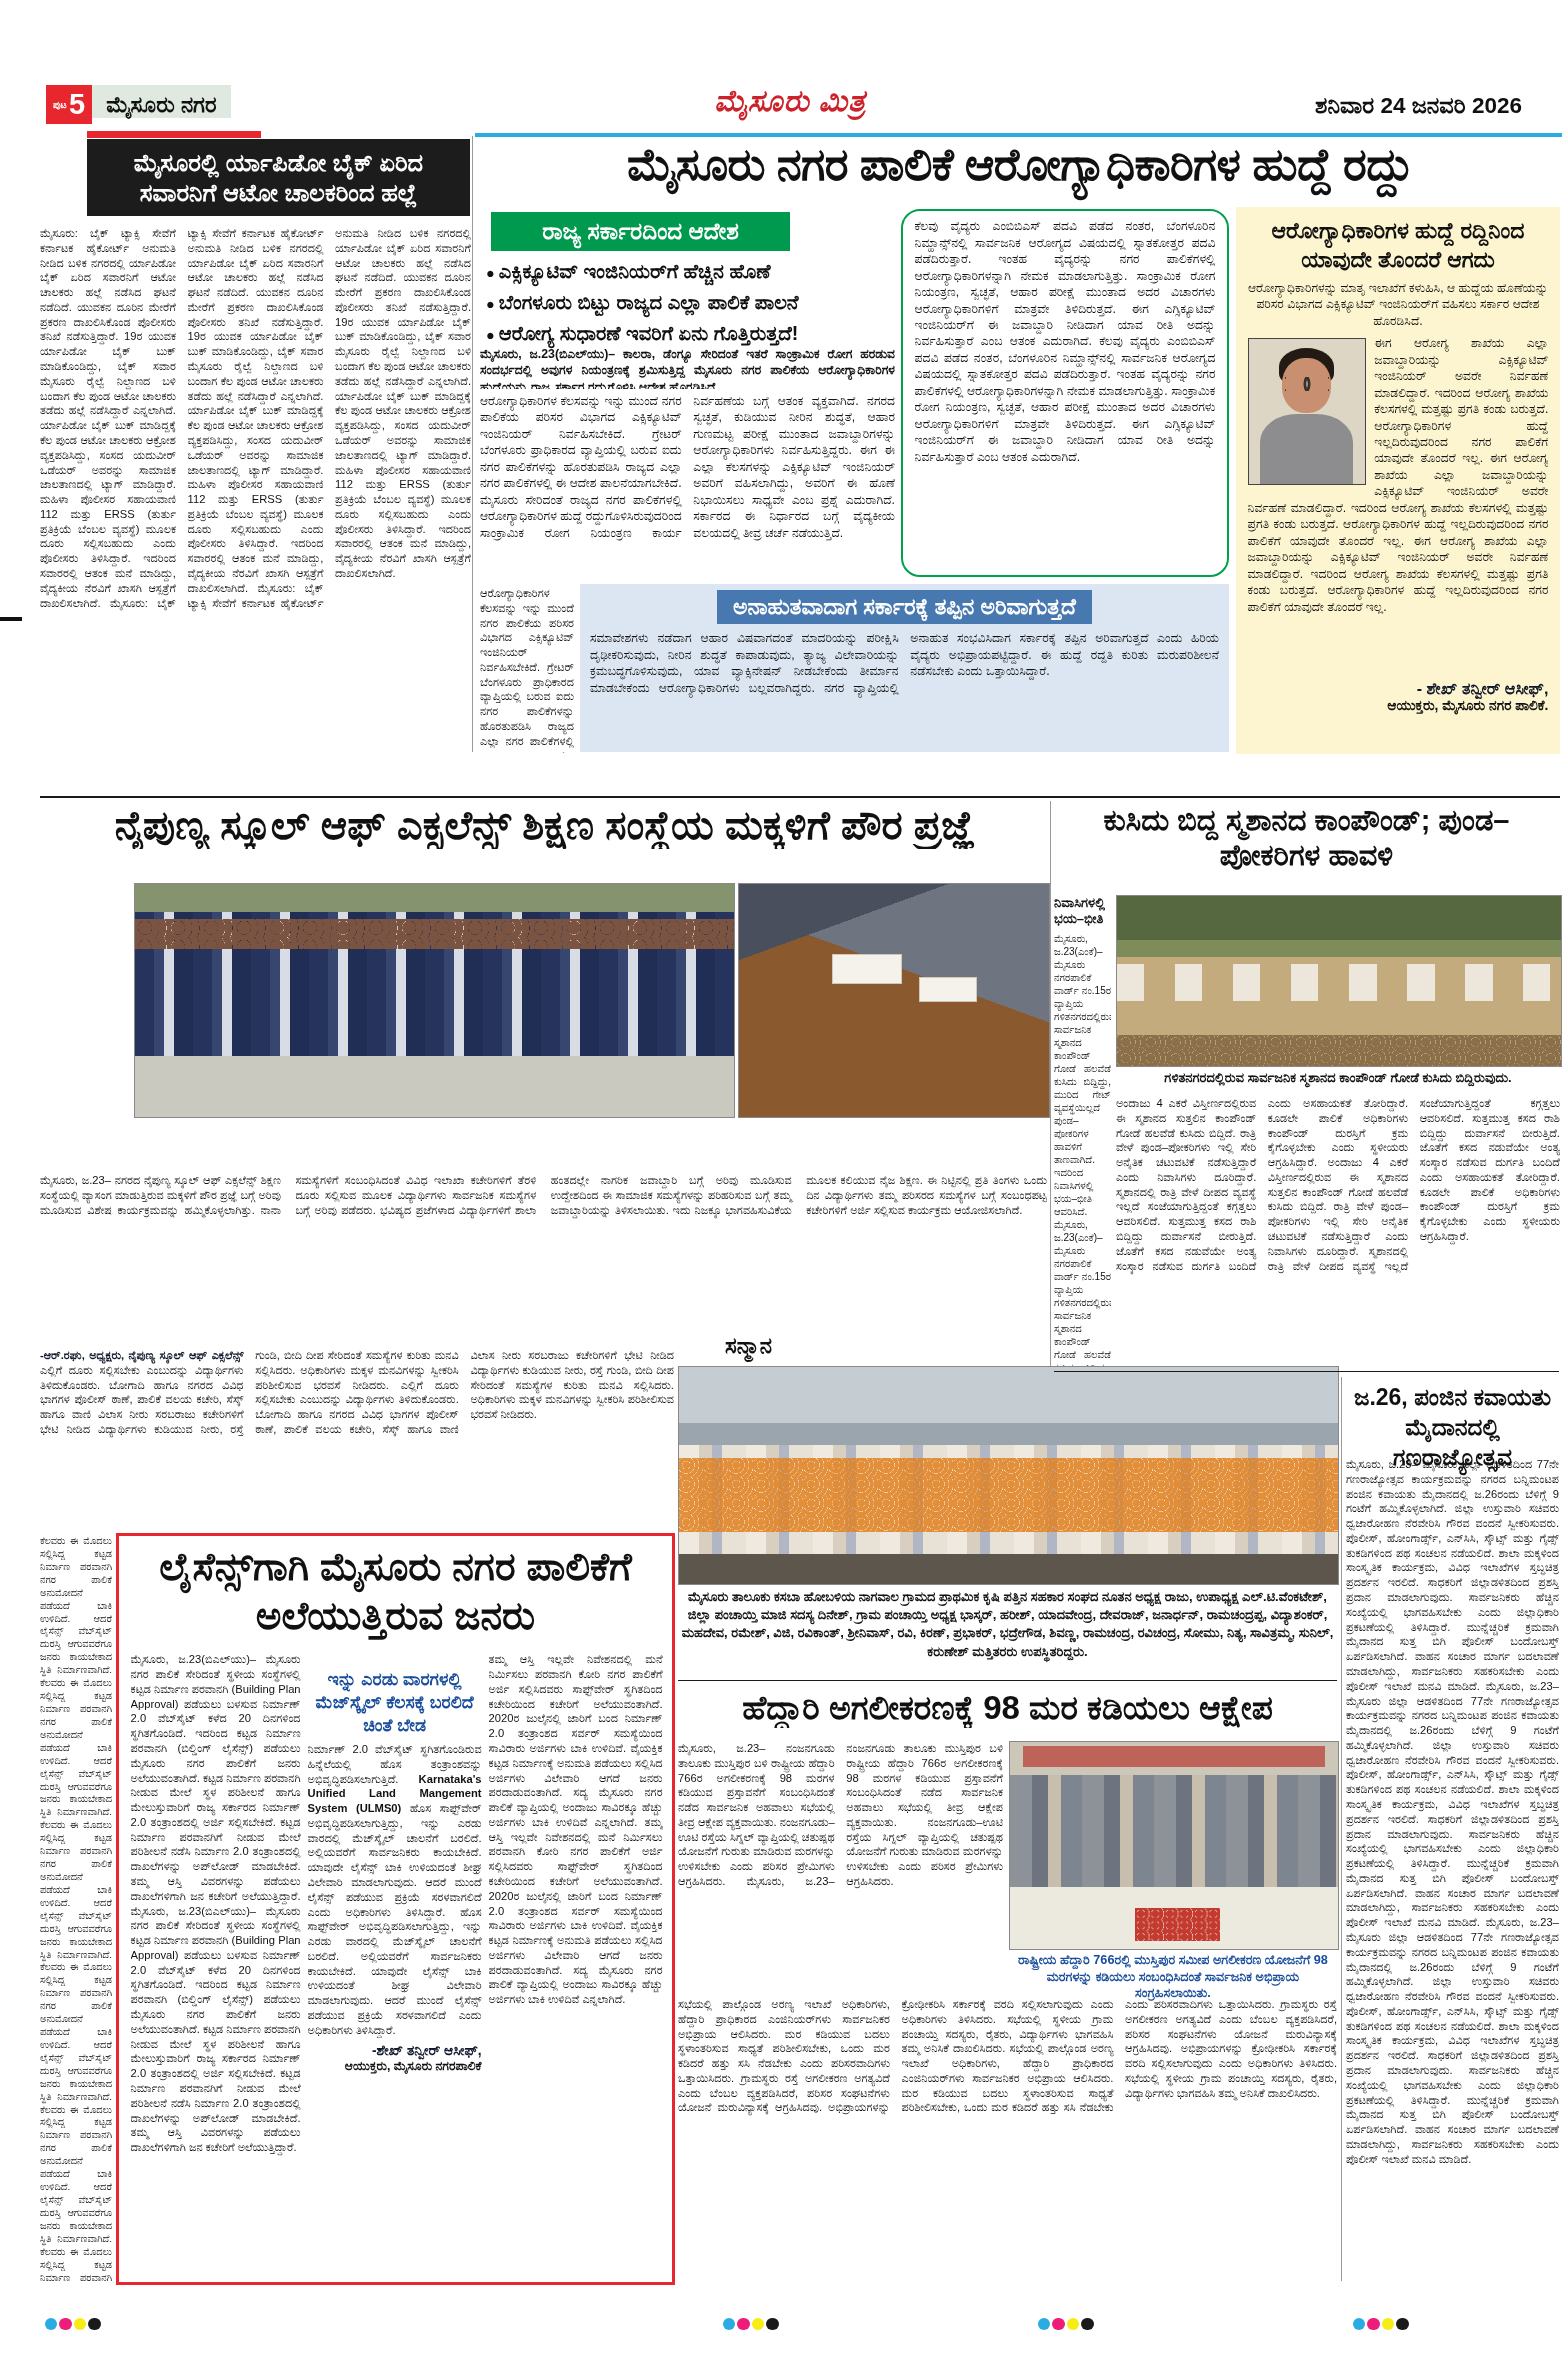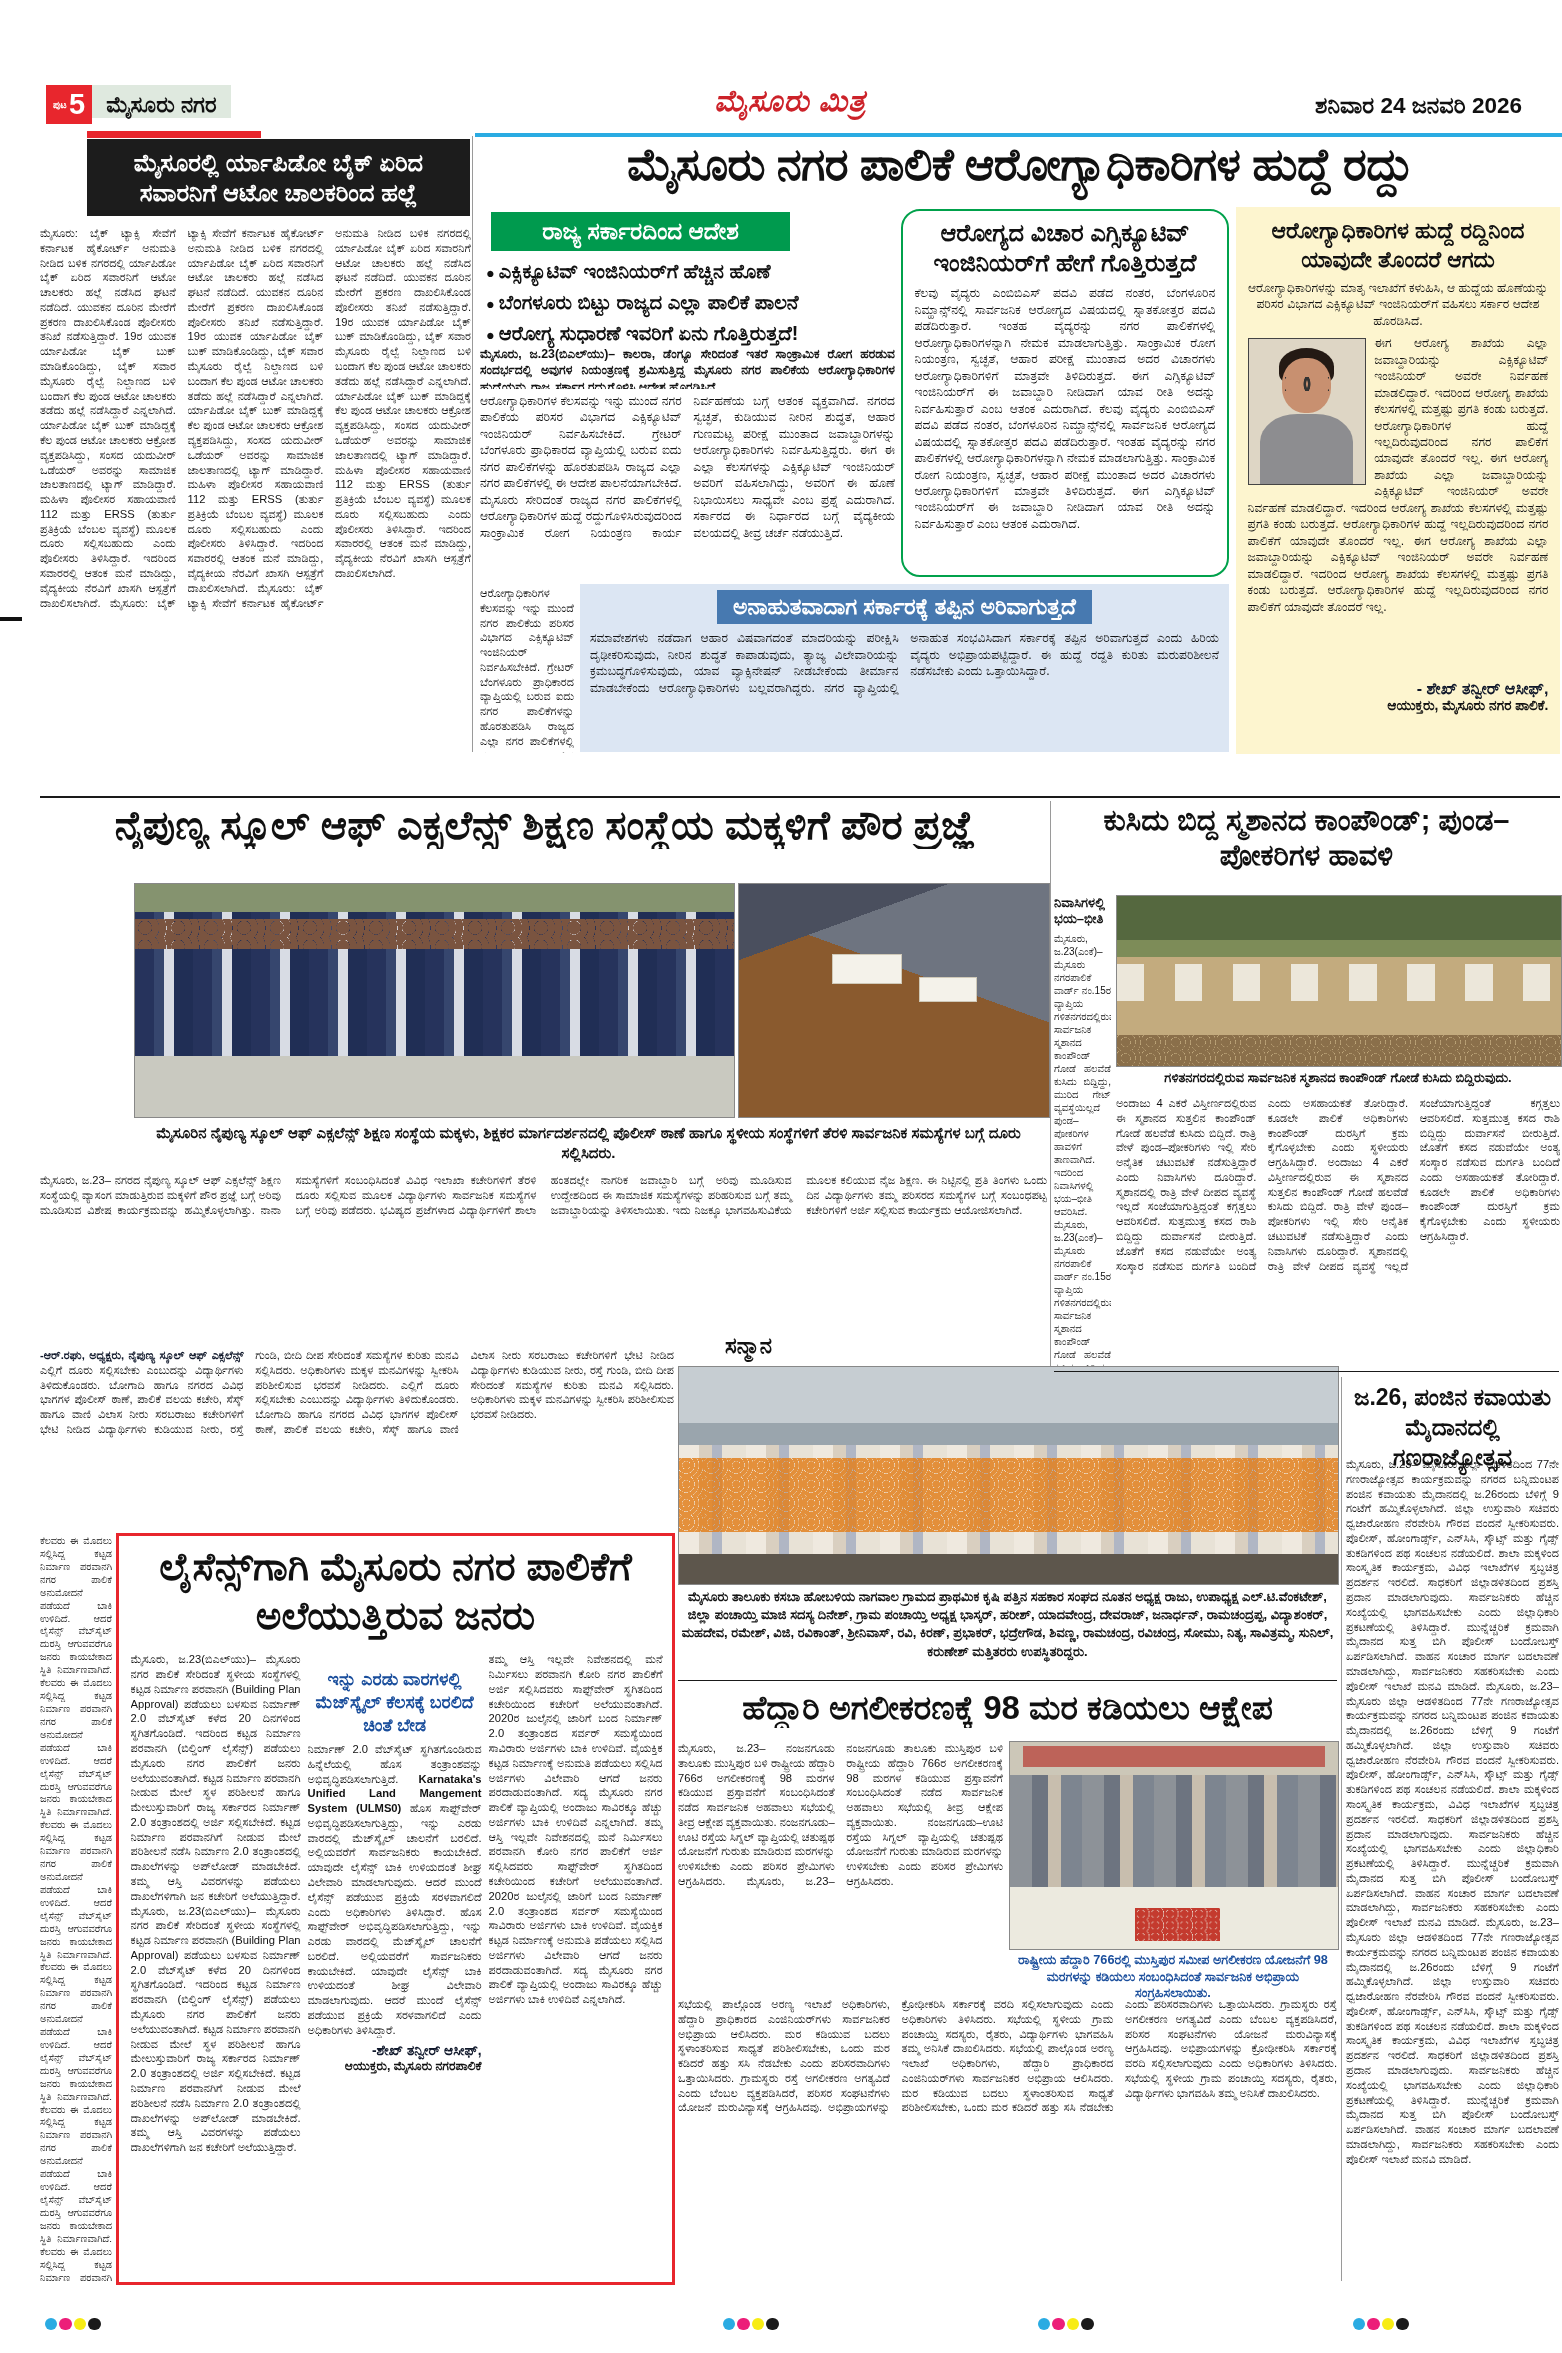--- a/index.html
+++ b/index.html
@@ -112,23 +112,20 @@
     <b>ಮೈಸೂರು, ಜ.23(ಬಿಎಲ್‌ಯು)– ಕಾಲರಾ, ಡೆಂಗ್ಯೂ ಸೇರಿದಂತೆ ಇತರೆ ಸಾಂಕ್ರಾಮಿಕ ರೋಗ ಹರಡುವ ಸಂದರ್ಭದಲ್ಲಿ ಅವುಗಳ ನಿಯಂತ್ರಣಕ್ಕೆ ಶ್ರಮಿಸುತ್ತಿದ್ದ ಮೈಸೂರು ನಗರ ಪಾಲಿಕೆಯ ಆರೋಗ್ಯಾಧಿಕಾರಿಗಳ ಹುದ್ದೆಯನ್ನು ರಾಜ್ಯ ಸರ್ಕಾರ ರದ್ದುಗೊಳಿಸಿ ಆದೇಶ ಹೊರಡಿಸಿದೆ.</b>
   </div>
   <div class="abs just body-txt cols2" style="left:480px;top:393px;width:415px;height:187px;">
     <span>ಆರೋಗ್ಯಾಧಿಕಾರಿಗಳ ಕೆಲಸವನ್ನು ಇನ್ನು ಮುಂದೆ ನಗರ ಪಾಲಿಕೆಯ ಪರಿಸರ ವಿಭಾಗದ ಎಕ್ಸಿಕ್ಯೂಟಿವ್ ಇಂಜಿನಿಯರ್ ನಿರ್ವಹಿಸಬೇಕಿದೆ. ಗ್ರೇಟರ್ ಬೆಂಗಳೂರು ಪ್ರಾಧಿಕಾರದ ವ್ಯಾಪ್ತಿಯಲ್ಲಿ ಬರುವ ಐದು ನಗರ ಪಾಲಿಕೆಗಳನ್ನು ಹೊರತುಪಡಿಸಿ ರಾಜ್ಯದ ಎಲ್ಲಾ ನಗರ ಪಾಲಿಕೆಗಳಲ್ಲಿ ಈ ಆದೇಶ ಪಾಲನೆಯಾಗಬೇಕಿದೆ. ಮೈಸೂರು ಸೇರಿದಂತೆ ರಾಜ್ಯದ ನಗರ ಪಾಲಿಕೆಗಳಲ್ಲಿ ಆರೋಗ್ಯಾಧಿಕಾರಿಗಳ ಹುದ್ದೆ ರದ್ದುಗೊಳಿಸಿರುವುದರಿಂದ ಸಾಂಕ್ರಾಮಿಕ ರೋಗ ನಿಯಂತ್ರಣ ಕಾರ್ಯ ನಿರ್ವಹಣೆಯ ಬಗ್ಗೆ ಆತಂಕ ವ್ಯಕ್ತವಾಗಿದೆ. ನಗರದ ಸ್ವಚ್ಛತೆ, ಕುಡಿಯುವ ನೀರಿನ ಶುದ್ಧತೆ, ಆಹಾರ ಗುಣಮಟ್ಟ ಪರೀಕ್ಷೆ ಮುಂತಾದ ಜವಾಬ್ದಾರಿಗಳನ್ನು ಆರೋಗ್ಯಾಧಿಕಾರಿಗಳು ನಿರ್ವಹಿಸುತ್ತಿದ್ದರು. ಈಗ ಈ ಎಲ್ಲಾ ಕೆಲಸಗಳನ್ನು ಎಕ್ಸಿಕ್ಯೂಟಿವ್ ಇಂಜಿನಿಯರ್ ಅವರಿಗೆ ವಹಿಸಲಾಗಿದ್ದು, ಅವರಿಗೆ ಈ ಹೊಣೆ ನಿಭಾಯಿಸಲು ಸಾಧ್ಯವೇ ಎಂಬ ಪ್ರಶ್ನೆ ಎದುರಾಗಿದೆ. ಸರ್ಕಾರದ ಈ ನಿರ್ಧಾರದ ಬಗ್ಗೆ ವೈದ್ಯಕೀಯ ವಲಯದಲ್ಲಿ ತೀವ್ರ ಚರ್ಚೆ ನಡೆಯುತ್ತಿದೆ.</span>
   </div>
   <div class="abs just body-sm" style="left:480px;top:586px;width:94px;height:167px;">
     <span>ಆರೋಗ್ಯಾಧಿಕಾರಿಗಳ ಕೆಲಸವನ್ನು ಇನ್ನು ಮುಂದೆ ನಗರ ಪಾಲಿಕೆಯ ಪರಿಸರ ವಿಭಾಗದ ಎಕ್ಸಿಕ್ಯೂಟಿವ್ ಇಂಜಿನಿಯರ್ ನಿರ್ವಹಿಸಬೇಕಿದೆ. ಗ್ರೇಟರ್ ಬೆಂಗಳೂರು ಪ್ರಾಧಿಕಾರದ ವ್ಯಾಪ್ತಿಯಲ್ಲಿ ಬರುವ ಐದು ನಗರ ಪಾಲಿಕೆಗಳನ್ನು ಹೊರತುಪಡಿಸಿ ರಾಜ್ಯದ ಎಲ್ಲಾ ನಗರ ಪಾಲಿಕೆಗಳಲ್ಲಿ ಈ ಆದೇಶ ಪಾಲನೆಯಾಗಬೇಕಿದೆ. ಮೈಸೂರು ಸೇರಿದಂತೆ ರಾಜ್ಯದ ನಗರ ಪಾಲಿಕೆಗಳಲ್ಲಿ ಆರೋಗ್ಯಾಧಿಕಾರಿಗಳ ಹುದ್ದೆ ರದ್ದುಗೊಳಿಸಿರುವುದರಿಂದ ಸಾಂಕ್ರಾಮಿಕ ರೋಗ ನಿಯಂತ್ರಣ ಕಾರ್ಯ ನಿರ್ವಹಣೆಯ ಬಗ್ಗೆ ಆತಂಕ ವ್ಯಕ್ತವಾಗಿದೆ. ನಗರದ ಸ್ವಚ್ಛತೆ, ಕುಡಿಯುವ ನೀರಿನ ಶುದ್ಧತೆ, ಆಹಾರ ಗುಣಮಟ್ಟ ಪರೀಕ್ಷೆ ಮುಂತಾದ ಜವಾಬ್ದಾರಿಗಳನ್ನು ಆರೋಗ್ಯಾಧಿಕಾರಿಗಳು ನಿರ್ವಹಿಸುತ್ತಿದ್ದರು. ಈಗ ಈ ಎಲ್ಲಾ ಕೆಲಸಗಳನ್ನು ಎಕ್ಸಿಕ್ಯೂಟಿವ್ ಇಂಜಿನಿಯರ್ ಅವರಿಗೆ ವಹಿಸಲಾಗಿದ್ದು, ಅವರಿಗೆ ಈ ಹೊಣೆ ನಿಭಾಯಿಸಲು ಸಾಧ್ಯವೇ ಎಂಬ ಪ್ರಶ್ನೆ ಎದುರಾಗಿದೆ. ಸರ್ಕಾರದ ಈ ನಿರ್ಧಾರದ ಬಗ್ಗೆ ವೈದ್ಯಕೀಯ ವಲಯದಲ್ಲಿ ತೀವ್ರ ಚರ್ಚೆ ನಡೆಯುತ್ತಿದೆ.</span>
   </div>
 
   <div class="abs" style="left:901px;top:209px;width:328px;height:368px;border:2.9px solid #00a14b;border-radius:19px;box-sizing:border-box;padding:7.2px 11.6px;background:#fff;">
-    <div class="center" style="font-size:24px;font-weight:bold;line-height:1.25;margin-bottom:7.2px;">
-      <span>ಆರೋಗ್ಯದ ವಿಚಾರ ಎಗ್ಸಿಕ್ಯೂಟಿವ್ ಇಂಜಿನಿಯರ್‌ಗೆ ಹೇಗೆ ಗೊತ್ತಿರುತ್ತದೆ</span>
-    </div>
     <div class="just body-txt" style="height:268px;overflow:hidden;">
       <span>ಕೆಲವು ವೈದ್ಯರು ಎಂಬಿಬಿಎಸ್ ಪದವಿ ಪಡೆದ ನಂತರ, ಬೆಂಗಳೂರಿನ ನಿಮ್ಹಾನ್ಸ್‌ನಲ್ಲಿ ಸಾರ್ವಜನಿಕ ಆರೋಗ್ಯದ ವಿಷಯದಲ್ಲಿ ಸ್ನಾತಕೋತ್ತರ ಪದವಿ ಪಡೆದಿರುತ್ತಾರೆ. ಇಂತಹ ವೈದ್ಯರನ್ನು ನಗರ ಪಾಲಿಕೆಗಳಲ್ಲಿ ಆರೋಗ್ಯಾಧಿಕಾರಿಗಳನ್ನಾಗಿ ನೇಮಕ ಮಾಡಲಾಗುತ್ತಿತ್ತು. ಸಾಂಕ್ರಾಮಿಕ ರೋಗ ನಿಯಂತ್ರಣ, ಸ್ವಚ್ಛತೆ, ಆಹಾರ ಪರೀಕ್ಷೆ ಮುಂತಾದ ಅದರ ವಿಚಾರಗಳು ಆರೋಗ್ಯಾಧಿಕಾರಿಗಳಿಗೆ ಮಾತ್ರವೇ ತಿಳಿದಿರುತ್ತದೆ. ಈಗ ಎಗ್ಸಿಕ್ಯೂಟಿವ್ ಇಂಜಿನಿಯರ್‌ಗೆ ಈ ಜವಾಬ್ದಾರಿ ನೀಡಿದಾಗ ಯಾವ ರೀತಿ ಅದನ್ನು ನಿರ್ವಹಿಸುತ್ತಾರೆ ಎಂಬ ಆತಂಕ ಎದುರಾಗಿದೆ. ಕೆಲವು ವೈದ್ಯರು ಎಂಬಿಬಿಎಸ್ ಪದವಿ ಪಡೆದ ನಂತರ, ಬೆಂಗಳೂರಿನ ನಿಮ್ಹಾನ್ಸ್‌ನಲ್ಲಿ ಸಾರ್ವಜನಿಕ ಆರೋಗ್ಯದ ವಿಷಯದಲ್ಲಿ ಸ್ನಾತಕೋತ್ತರ ಪದವಿ ಪಡೆದಿರುತ್ತಾರೆ. ಇಂತಹ ವೈದ್ಯರನ್ನು ನಗರ ಪಾಲಿಕೆಗಳಲ್ಲಿ ಆರೋಗ್ಯಾಧಿಕಾರಿಗಳನ್ನಾಗಿ ನೇಮಕ ಮಾಡಲಾಗುತ್ತಿತ್ತು. ಸಾಂಕ್ರಾಮಿಕ ರೋಗ ನಿಯಂತ್ರಣ, ಸ್ವಚ್ಛತೆ, ಆಹಾರ ಪರೀಕ್ಷೆ ಮುಂತಾದ ಅದರ ವಿಚಾರಗಳು ಆರೋಗ್ಯಾಧಿಕಾರಿಗಳಿಗೆ ಮಾತ್ರವೇ ತಿಳಿದಿರುತ್ತದೆ. ಈಗ ಎಗ್ಸಿಕ್ಯೂಟಿವ್ ಇಂಜಿನಿಯರ್‌ಗೆ ಈ ಜವಾಬ್ದಾರಿ ನೀಡಿದಾಗ ಯಾವ ರೀತಿ ಅದನ್ನು ನಿರ್ವಹಿಸುತ್ತಾರೆ ಎಂಬ ಆತಂಕ ಎದುರಾಗಿದೆ.</span>
     </div>
   </div>
 
   <div class="abs" style="left:1236px;top:207px;width:324px;height:547px;background:#fdf5cf;box-sizing:border-box;padding:10px 11.6px;">
     <div class="center" style="font-size:22px;font-weight:bold;line-height:1.3;margin-bottom:5.8px;">
       <span>ಆರೋಗ್ಯಾಧಿಕಾರಿಗಳ ಹುದ್ದೆ ರದ್ದಿನಿಂದ ಯಾವುದೇ ತೊಂದರೆ ಆಗದು</span>
     </div>
     <div class="center body-txt" style="margin-bottom:5.8px;">
@@ -162,23 +159,20 @@
 
   <div class="abs center" style="left:42px;top:803px;width:1006px;font-size:40px;font-weight:bold;white-space:nowrap;overflow:hidden;">
     <span>ನೈಪುಣ್ಯ ಸ್ಕೂಲ್ ಆಫ್ ಎಕ್ಸಲೆನ್ಸ್ ಶಿಕ್ಷಣ ಸಂಸ್ಥೆಯ ಮಕ್ಕಳಿಗೆ ಪೌರ ಪ್ರಜ್ಞೆ</span>
   </div>
   <div class="photo ph-school" style="left:134px;top:883px;width:599px;height:233px;">
     <div class="heads"></div>
   </div>
   <div class="photo ph-office" style="left:738px;top:883px;width:310px;height:233px;">
     <span class="paper" style="left:30%;top:30%;width:22%;height:12%;"></span>
     <span class="paper" style="left:58%;top:40%;width:18%;height:10%;"></span>
-  </div>
-  <div class="abs center cap" style="left:130px;top:1123px;width:917px;font-size:15px;line-height:1.35;">
-    <span>ಮೈಸೂರಿನ ನೈಪುಣ್ಯ ಸ್ಕೂಲ್ ಆಫ್ ಎಕ್ಸಲೆನ್ಸ್ ಶಿಕ್ಷಣ ಸಂಸ್ಥೆಯ ಮಕ್ಕಳು, ಶಿಕ್ಷಕರ ಮಾರ್ಗದರ್ಶನದಲ್ಲಿ ಪೊಲೀಸ್ ಠಾಣೆ ಹಾಗೂ ಸ್ಥಳೀಯ ಸಂಸ್ಥೆಗಳಿಗೆ ತೆರಳಿ ಸಾರ್ವಜನಿಕ ಸಮಸ್ಯೆಗಳ ಬಗ್ಗೆ ದೂರು ಸಲ್ಲಿಸಿದರು.</span>
   </div>
   <div class="abs just body-sm cols4" style="left:40px;top:1173px;width:1007px;height:171px;">
     <span>ಮೈಸೂರು, ಜ.23– ನಗರದ ನೈಪುಣ್ಯ ಸ್ಕೂಲ್ ಆಫ್ ಎಕ್ಸಲೆನ್ಸ್ ಶಿಕ್ಷಣ ಸಂಸ್ಥೆಯಲ್ಲಿ ವ್ಯಾಸಂಗ ಮಾಡುತ್ತಿರುವ ಮಕ್ಕಳಿಗೆ ಪೌರ ಪ್ರಜ್ಞೆ ಬಗ್ಗೆ ಅರಿವು ಮೂಡಿಸುವ ವಿಶೇಷ ಕಾರ್ಯಕ್ರಮವನ್ನು ಹಮ್ಮಿಕೊಳ್ಳಲಾಗಿತ್ತು. ನಾನಾ ಸಮಸ್ಯೆಗಳಿಗೆ ಸಂಬಂಧಿಸಿದಂತೆ ವಿವಿಧ ಇಲಾಖಾ ಕಚೇರಿಗಳಿಗೆ ತೆರಳಿ ದೂರು ಸಲ್ಲಿಸುವ ಮೂಲಕ ವಿದ್ಯಾರ್ಥಿಗಳು ಸಾರ್ವಜನಿಕ ಸಮಸ್ಯೆಗಳ ಬಗ್ಗೆ ಅರಿವು ಪಡೆದರು. ಭವಿಷ್ಯದ ಪ್ರಜೆಗಳಾದ ವಿದ್ಯಾರ್ಥಿಗಳಿಗೆ ಶಾಲಾ ಹಂತದಲ್ಲೇ ನಾಗರಿಕ ಜವಾಬ್ದಾರಿ ಬಗ್ಗೆ ಅರಿವು ಮೂಡಿಸುವ ಉದ್ದೇಶದಿಂದ ಈ ಸಾಮಾಜಿಕ ಸಮಸ್ಯೆಗಳನ್ನು ಪರಿಹರಿಸುವ ಬಗ್ಗೆ ತಮ್ಮ ಜವಾಬ್ದಾರಿಯನ್ನು ತಿಳಿಸಲಾಯಿತು. ಇದು ನಿಜಕ್ಕೂ ಭಾಗವಹಿಸುವಿಕೆಯ ಮೂಲಕ ಕಲಿಯುವ ನೈಜ ಶಿಕ್ಷಣ. ಈ ನಿಟ್ಟಿನಲ್ಲಿ ಪ್ರತಿ ತಿಂಗಳು ಒಂದು ದಿನ ವಿದ್ಯಾರ್ಥಿಗಳು ತಮ್ಮ ಪರಿಸರದ ಸಮಸ್ಯೆಗಳ ಬಗ್ಗೆ ಸಂಬಂಧಪಟ್ಟ ಕಚೇರಿಗಳಿಗೆ ಅರ್ಜಿ ಸಲ್ಲಿಸುವ ಕಾರ್ಯಕ್ರಮ ಆಯೋಜಿಸಲಾಗಿದೆ.</span>
   </div>
   <div class="abs just body-sm cols3" style="left:40px;top:1348px;width:634px;height:180px;">
     <span class="red-txt" style="font-weight:bold;">-ಆರ್.ರಘು, ಅಧ್ಯಕ್ಷರು, ನೈಪುಣ್ಯ ಸ್ಕೂಲ್ ಆಫ್ ಎಕ್ಸಲೆನ್ಸ್</span>
     <span> </span>
     <span>ಎಲ್ಲಿಗೆ ದೂರು ಸಲ್ಲಿಸಬೇಕು ಎಂಬುದನ್ನು ವಿದ್ಯಾರ್ಥಿಗಳು ತಿಳಿದುಕೊಂಡರು. ಬೋಗಾದಿ ಹಾಗೂ ನಗರದ ವಿವಿಧ ಭಾಗಗಳ ಪೊಲೀಸ್ ಠಾಣೆ, ಪಾಲಿಕೆ ವಲಯ ಕಚೇರಿ, ಸೆಸ್ಕ್ ಹಾಗೂ ವಾಣಿ ವಿಲಾಸ ನೀರು ಸರಬರಾಜು ಕಚೇರಿಗಳಿಗೆ ಭೇಟಿ ನೀಡಿದ ವಿದ್ಯಾರ್ಥಿಗಳು ಕುಡಿಯುವ ನೀರು, ರಸ್ತೆ ಗುಂಡಿ, ಬೀದಿ ದೀಪ ಸೇರಿದಂತೆ ಸಮಸ್ಯೆಗಳ ಕುರಿತು ಮನವಿ ಸಲ್ಲಿಸಿದರು. ಅಧಿಕಾರಿಗಳು ಮಕ್ಕಳ ಮನವಿಗಳನ್ನು ಸ್ವೀಕರಿಸಿ ಪರಿಶೀಲಿಸುವ ಭರವಸೆ ನೀಡಿದರು. ಎಲ್ಲಿಗೆ ದೂರು ಸಲ್ಲಿಸಬೇಕು ಎಂಬುದನ್ನು ವಿದ್ಯಾರ್ಥಿಗಳು ತಿಳಿದುಕೊಂಡರು. ಬೋಗಾದಿ ಹಾಗೂ ನಗರದ ವಿವಿಧ ಭಾಗಗಳ ಪೊಲೀಸ್ ಠಾಣೆ, ಪಾಲಿಕೆ ವಲಯ ಕಚೇರಿ, ಸೆಸ್ಕ್ ಹಾಗೂ ವಾಣಿ ವಿಲಾಸ ನೀರು ಸರಬರಾಜು ಕಚೇರಿಗಳಿಗೆ ಭೇಟಿ ನೀಡಿದ ವಿದ್ಯಾರ್ಥಿಗಳು ಕುಡಿಯುವ ನೀರು, ರಸ್ತೆ ಗುಂಡಿ, ಬೀದಿ ದೀಪ ಸೇರಿದಂತೆ ಸಮಸ್ಯೆಗಳ ಕುರಿತು ಮನವಿ ಸಲ್ಲಿಸಿದರು. ಅಧಿಕಾರಿಗಳು ಮಕ್ಕಳ ಮನವಿಗಳನ್ನು ಸ್ವೀಕರಿಸಿ ಪರಿಶೀಲಿಸುವ ಭರವಸೆ ನೀಡಿದರು.</span>
   </div>
   <div class="abs just" style="left:40px;top:1535px;width:72px;height:746px;font-size:9.8px;line-height:1.32;text-align:justify;overflow:hidden;">

